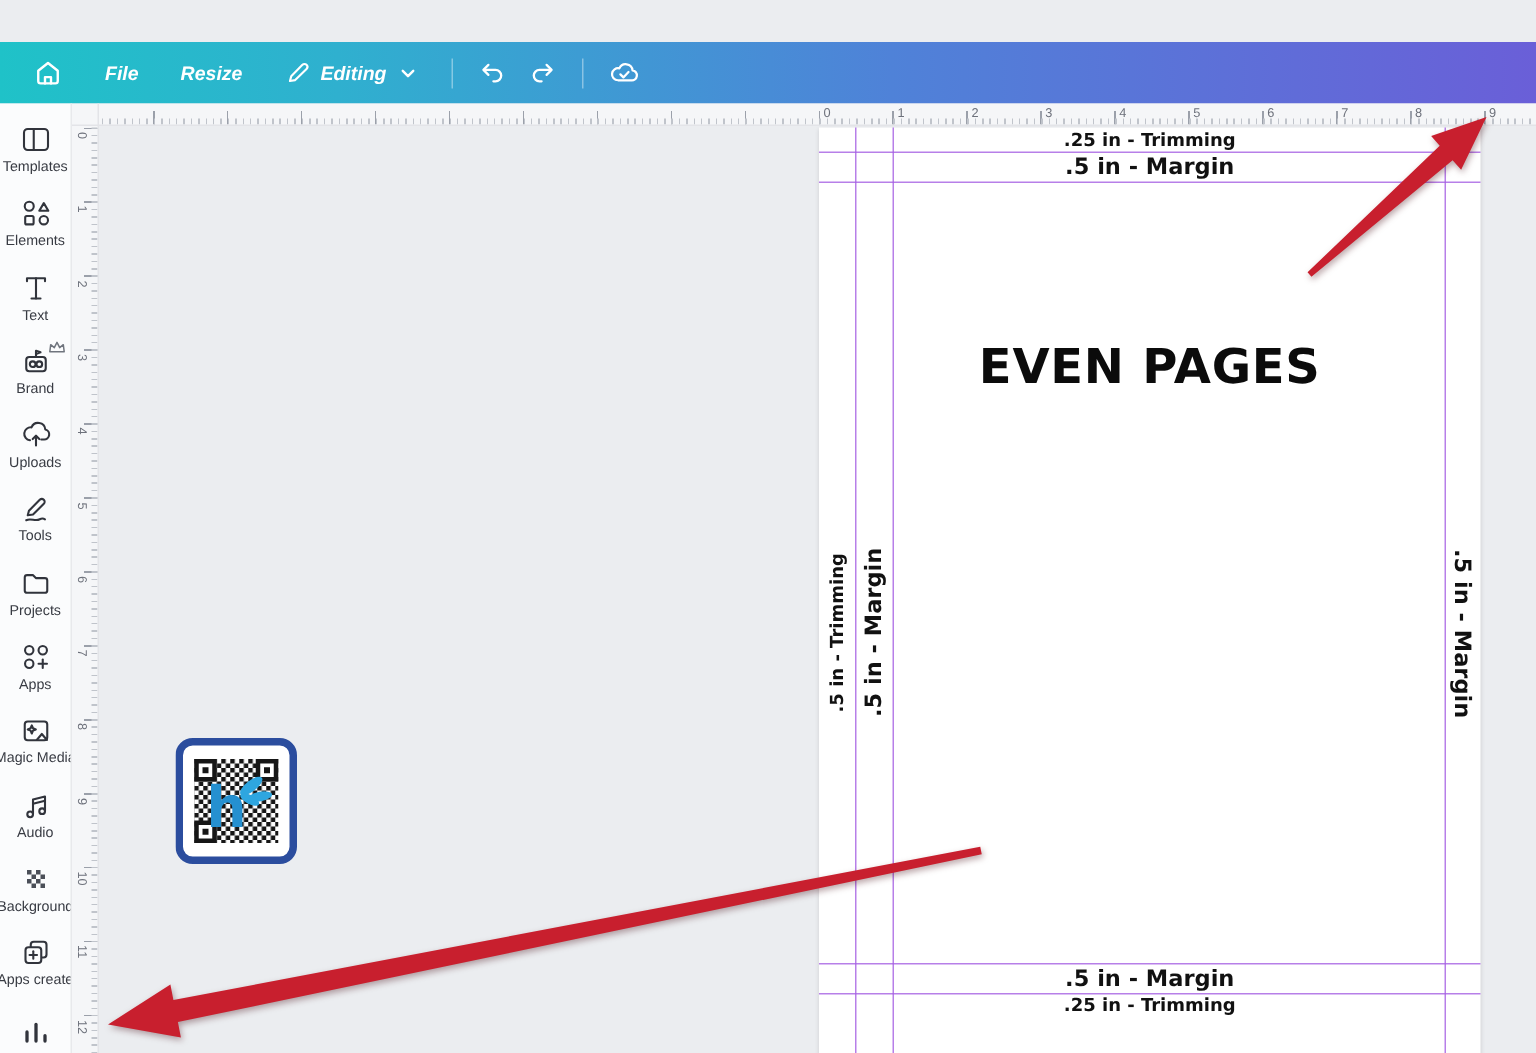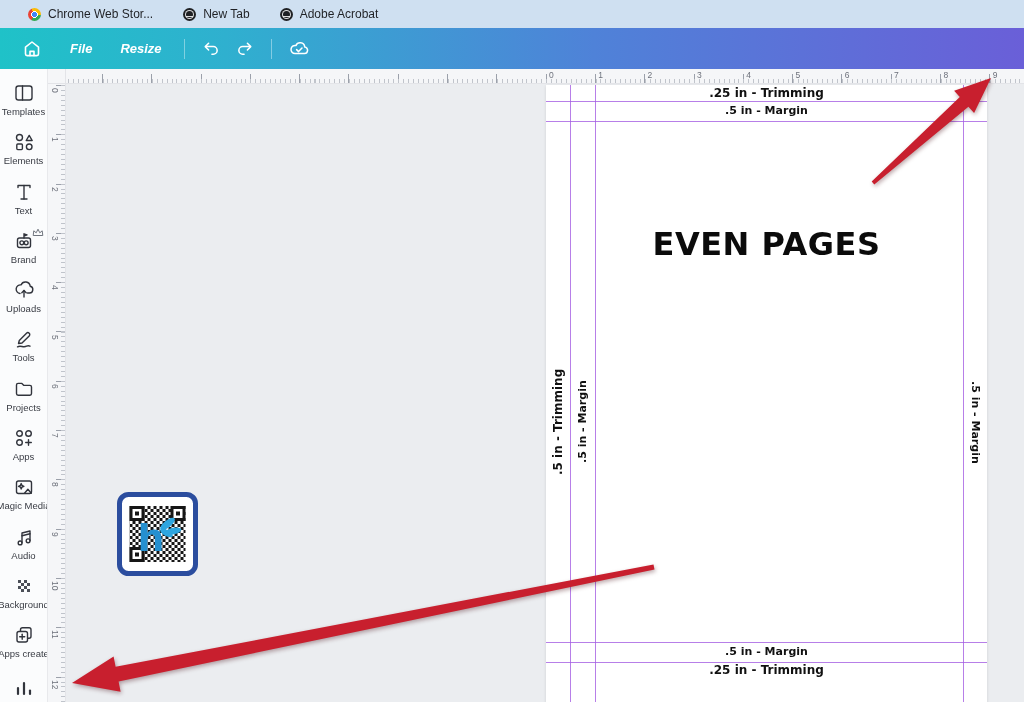--- a/index.html
+++ b/index.html
@@ -64,68 +64,67 @@
 
   
   .canvas{grid-column:3;grid-row:2;position:relative;background:#ebedf0;overflow:hidden;}
   .page{position:absolute;left:480px;top:1px;width:441px;height:674px;background:#fff;
     box-shadow:0 1px 3px rgba(0,0,0,.12);}
   .guide-h{position:absolute;left:0;right:0;height:1px;background:var(--guide,#a55fe2);opacity:.8;}
   .guide-v{position:absolute;top:0;bottom:0;width:1px;background:var(--guide,#a55fe2);opacity:.8;}
   .pg-label{position:absolute;color:#111;font-family:"DejaVu Sans",sans-serif;font-weight:700;
     display:flex;align-items:center;justify-content:center;white-space:nowrap;}
   .lab-sm{font-size:12px;}
-  .lab-lg{font-size:11px;}
+  .lab-lg{font-size:15px;}
   .vert-up{writing-mode:vertical-rl;transform:rotate(180deg);}
   .vert-down{writing-mode:vertical-rl;}
   .pg-title{position:absolute;left:0;right:0;top:140px;text-align:center;
     font-family:"DejaVu Sans",sans-serif;font-weight:700;font-size:32px;color:#0b0b0b;letter-spacing:.5px;}
   .pg-subtitle{position:absolute;left:0;right:0;top:189px;text-align:center;
     font-family:"DejaVu Sans",sans-serif;font-weight:700;font-size:16.5px;color:#0b0b0b;}
 
   .qr-wrap{position:absolute;left:51px;top:408px;width:81px;height:84px;}
   .logo-wrap{position:absolute;left:352px;top:404px;width:74px;height:82px;}
 
   
   .arrows{position:absolute;inset:0;width:1024px;height:702px;pointer-events:none;z-index:50;}
 </style>
 </head>
 <body>
 
 <div class="screen">
 
-  <div class="bookmarks">
-    <div class="bm">
-      <span class="bm-fav fav-chrome"></span>
-      <span>Chrome Web Stor...</span>
-    </div>
-    <div class="bm">
-      <span class="bm-fav fav-globe"></span>
-      <span>New Tab</span>
-    </div>
-    <div class="bm">
-      <span class="bm-fav fav-globe"></span>
-      <span>Adobe Acrobat</span>
-    </div>
-  </div>
 
   <div class="toolbar">
     <div class="tb-btn">
       <span class="tb-icon">
         <svg width="20" height="20" viewBox="0 0 20 20" fill="none" stroke="#fff" stroke-width="1.6" stroke-linecap="round" stroke-linejoin="round">
           <path d="M3.5 8.2 L10 3 L16.5 8.2 V15 a1.6 1.6 0 0 1 -1.6 1.6 H5.1 A1.6 1.6 0 0 1 3.5 15 Z"></path>
           <path d="M8 16.6 v-4.2 h4 v4.2"></path>
         </svg>
       </span>
     </div>
     <div class="tb-btn">
       <span>File</span>
     </div>
     <div class="tb-btn">
       <span>Resize</span>
+    </div>
+    <div class="tb-btn">
+      <span class="tb-icon">
+        <svg width="17" height="17" viewBox="0 0 18 18" fill="none" stroke="#fff" stroke-width="1.5" stroke-linecap="round" stroke-linejoin="round">
+          <path d="M3.5 14.8 L4.4 11.4 L12.3 3.4 a2 2 0 0 1 2.9 2.9 L7.2 14.2 L3.5 14.8 Z"></path>
+        </svg>
+      </span>
+      <span>Editing</span>
+      <span class="tb-icon">
+        <svg width="14" height="14" viewBox="0 0 14 14" fill="none" stroke="#fff" stroke-width="1.6" stroke-linecap="round" stroke-linejoin="round">
+          <path d="M3.5 5.2 L7 8.8 L10.5 5.2"></path>
+        </svg>
+      </span>
     </div>
     <div class="tb-sep"></div>
     <div class="tb-btn" style="padding:0 6px">
       <span class="tb-icon">
         <svg width="19" height="19" viewBox="0 0 20 20" fill="none" stroke="#fff" stroke-width="1.6" stroke-linecap="round" stroke-linejoin="round">
           <path d="M8 4.5 L4.5 8 L8 11.5"></path>
             <path d="M5 8 h8 a4 4 0 0 1 0 8 h-1.5"></path>
         </svg>
       </span>
     </div>

